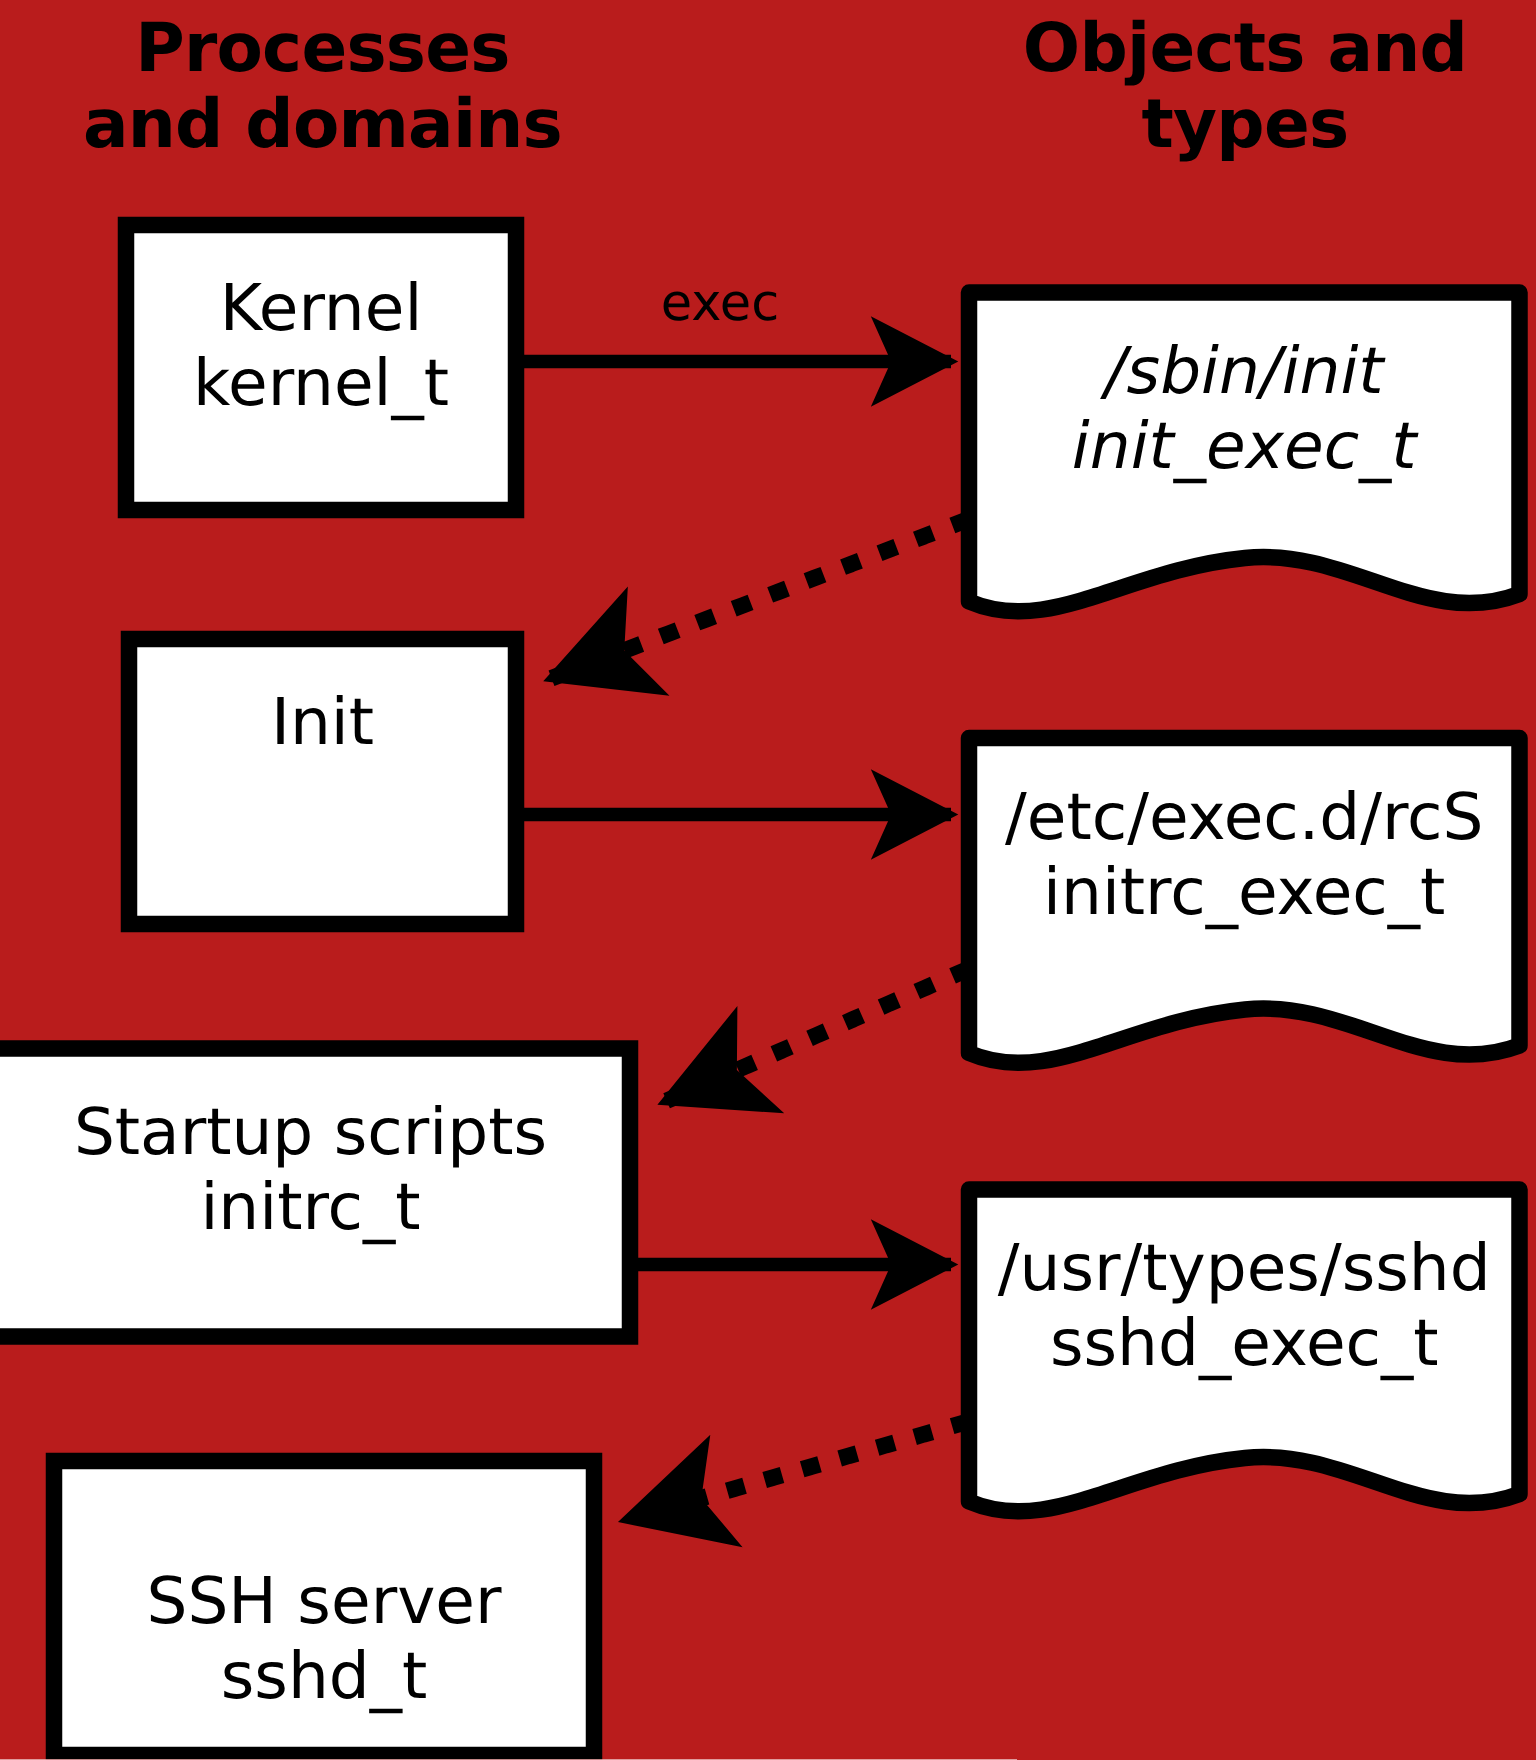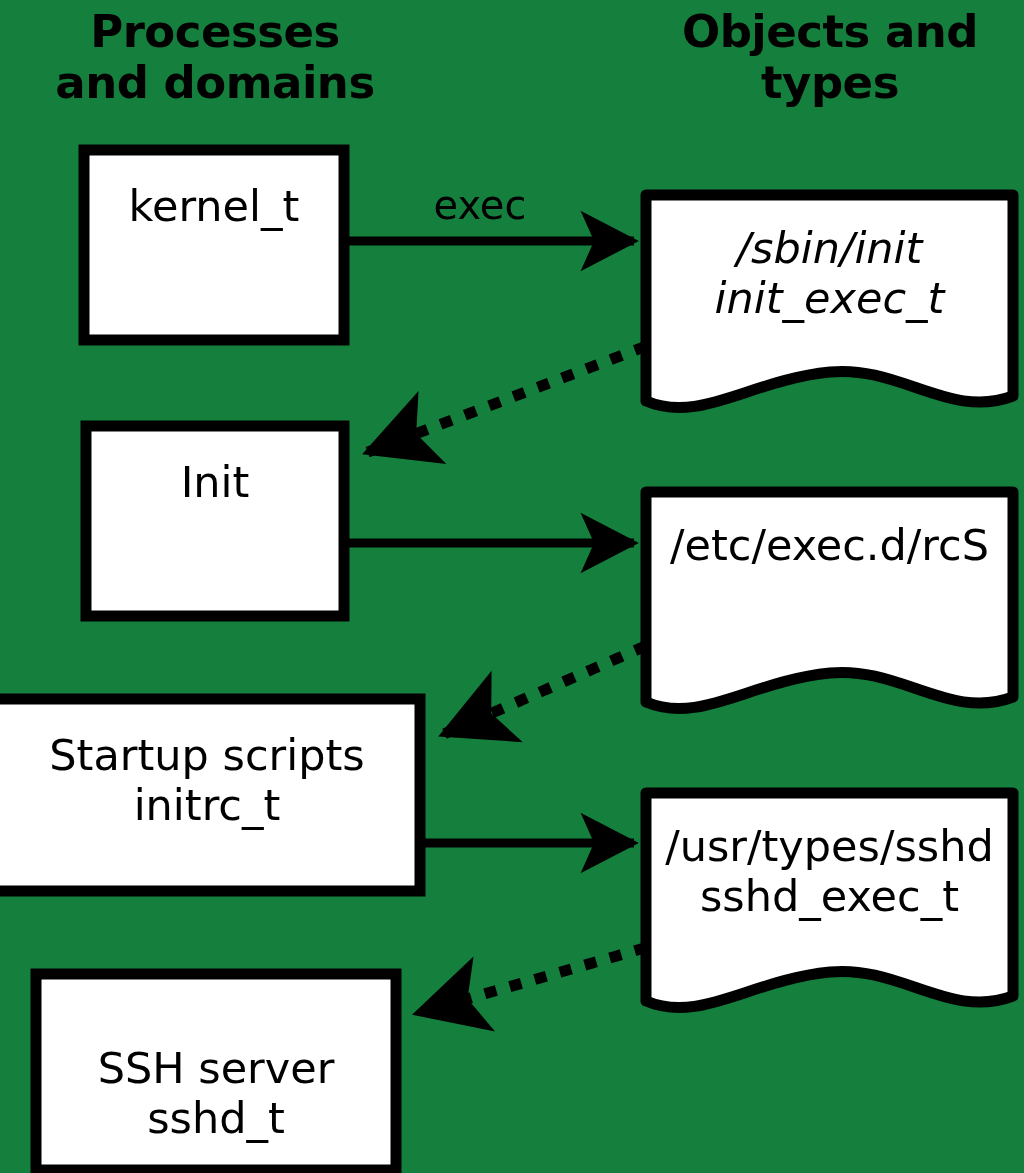--- a/index.html
+++ b/index.html
@@ -8,21 +8,21 @@
     padding: 0;
     background: #ffffff;
   }
   body {
     font-family: "DejaVu Sans", "Liberation Sans", sans-serif;
   }
   #canvas {
     position: relative;
     width: 1024px;
     height: 1173px;
-    background: #15803d;
+    background: #b91c1c;
     overflow: hidden;
   }
   svg.layer {
     position: absolute;
     left: 0;
     top: 0;
     width: 1024px;
     height: 1173px;
   }
   .col-header {
@@ -49,21 +49,21 @@
     position: absolute;
     text-align: center;
     color: #000000;
     font-size: 43px;
     line-height: 1.16;
     pointer-events: none;
   }
   .node-label .ln { display: block; white-space: pre; }
   .edge-label {
     position: absolute;
-    font-size: 40px;
+    font-size: 34px;
     color: #000000;
     text-align: center;
   }
 </style>
 </head>
 <body>
 
 <div id="canvas">
 
   <div class="col-header" id="header-processes">Processes
@@ -111,20 +111,21 @@
     <line x1="641" y1="348" x2="368" y2="452" stroke="#000000" stroke-width="11" stroke-linecap="square" stroke-dasharray="1 25" marker-end="url(#arrow-dotted)"></line>
 
     <line x1="641" y1="648" x2="444" y2="734" stroke="#000000" stroke-width="11" stroke-linecap="square" stroke-dasharray="1 25" marker-end="url(#arrow-dotted)"></line>
 
     <line x1="641" y1="949" x2="418" y2="1013" stroke="#000000" stroke-width="11" stroke-linecap="square" stroke-dasharray="1 25" marker-end="url(#arrow-dotted)"></line>
   </svg>
 
   <div class="edge-label" style="left:385px; top:182px; width:190px;">exec</div>
 
   <div class="node-label" style="left:84px; top:182px; width:260px;">
+    <span class="ln">Kernel</span>
     <span class="ln">kernel_t</span>
   </div>
 
   <div class="node-label" style="left:86px; top:458px; width:258px;">
     <span class="ln">Init</span>
   </div>
 
   <div class="node-label" style="left:-6px; top:731px; width:426px;">
     <span class="ln">Startup scripts</span>
     <span class="ln">initrc_t</span>
@@ -135,20 +136,21 @@
     <span class="ln">sshd_t</span>
   </div>
 
   <div class="node-label" style="left:646px; top:224px; width:367px;font-style:italic;">
     <span class="ln">/sbin/init</span>
     <span class="ln">init_exec_t</span>
   </div>
 
   <div class="node-label" style="left:646px; top:521px; width:367px;">
     <span class="ln">/etc/exec.d/rcS</span>
+    <span class="ln">initrc_exec_t</span>
   </div>
 
   <div class="node-label" style="left:646px; top:822px; width:367px;">
     <span class="ln">/usr/types/sshd</span>
     <span class="ln">sshd_exec_t</span>
   </div>
 
 </div>
 
 </body></html>

